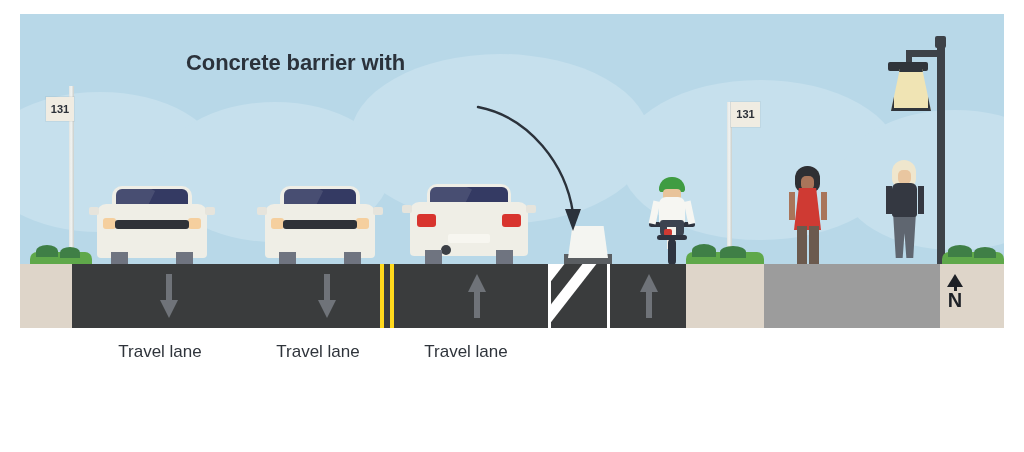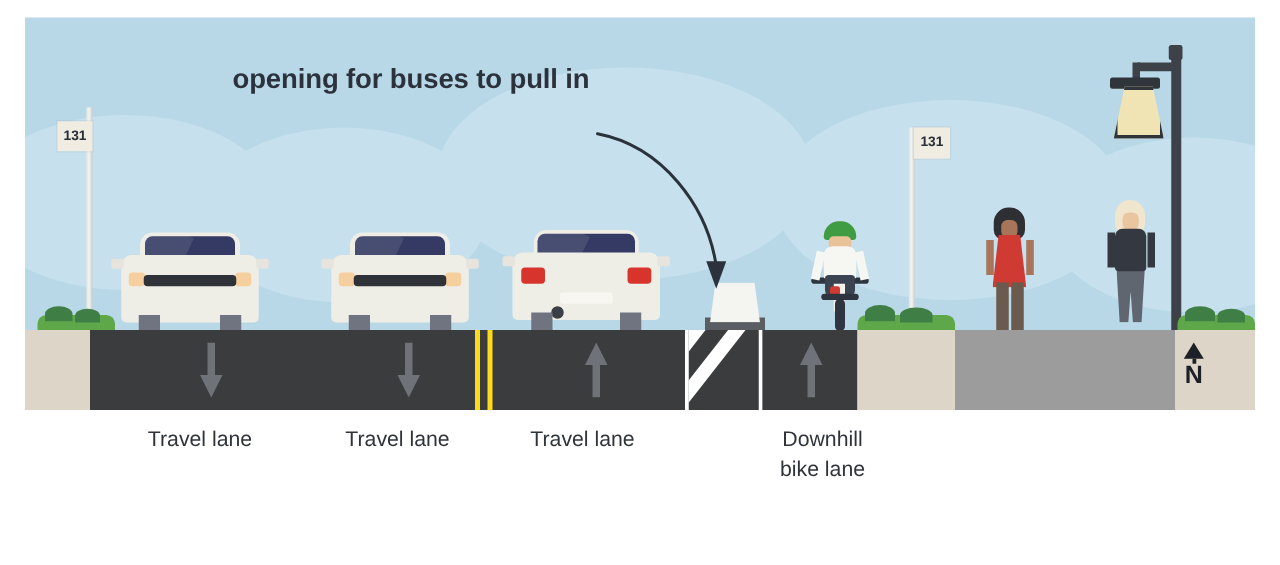--- a/index.html
+++ b/index.html
@@ -590,30 +590,29 @@
     </div>
 
     <div id="compass">
       <div class="needle"></div>
       <div class="stem"></div>
       <div class="n-letter">N</div>
     </div>
   </div>
 
   <div id="callout-title">
-    <div>opening for buses to pull in</div>
+    <div>Concrete barrier with</div>
   </div>
 
   <div id="callout-arrow">
     <svg width="140" height="150" viewBox="0 0 140 150" aria-hidden="true">
       <path d="M8 12 C 60 22, 96 70, 103 118" stroke="#2b323b" stroke-width="2.4" fill="none" stroke-linecap="round"></path>
       <path d="M103 136 L95 114 L111 114 Z" fill="#2b323b"></path>
     </svg>
   </div>
 
   <div id="labels">
     <div class="lane-label" style="left:80px;top:6px;width:160px;">Travel lane</div>
     <div class="lane-label" style="left:238px;top:6px;width:160px;">Travel lane</div>
     <div class="lane-label" style="left:386px;top:6px;width:160px;">Travel lane</div>
-    <div class="lane-label" style="left:608px;top:6px;width:100px;">Downhill bike lane</div>
   </div>
 
 </div>
 
 </body></html>

